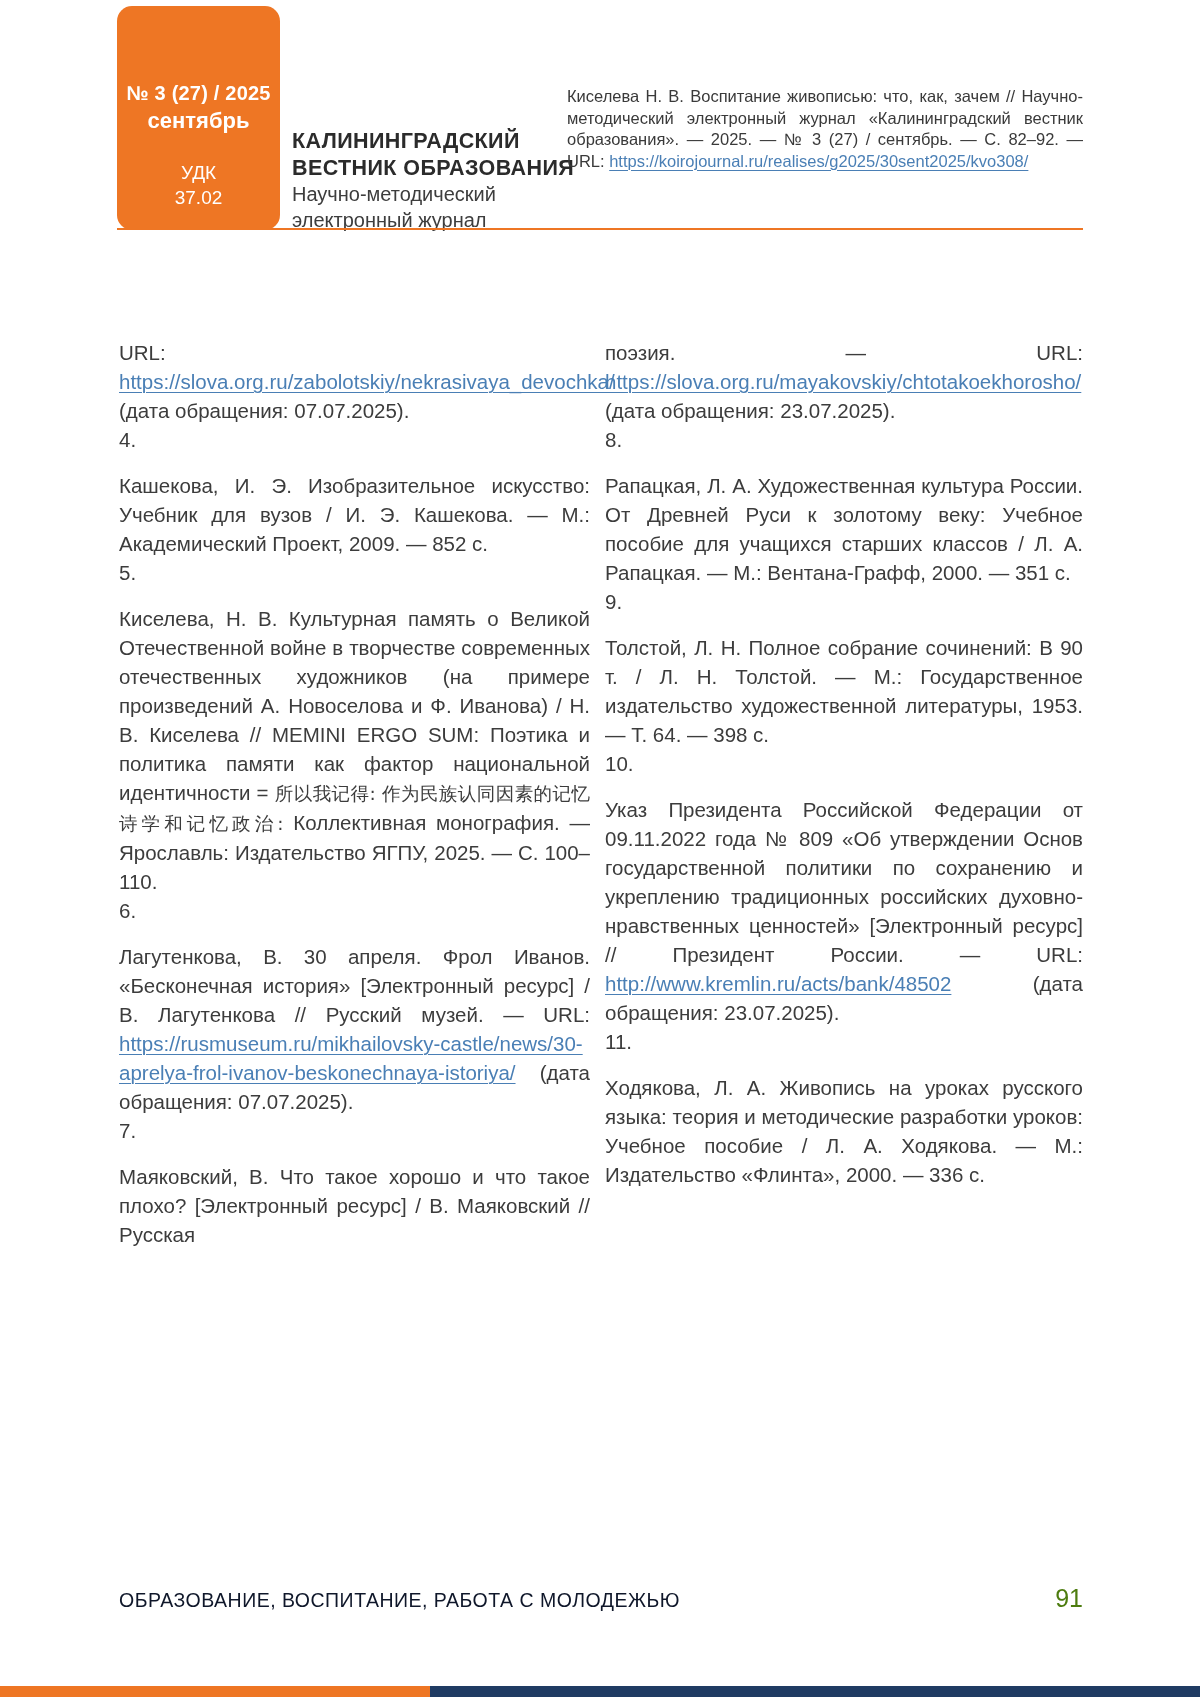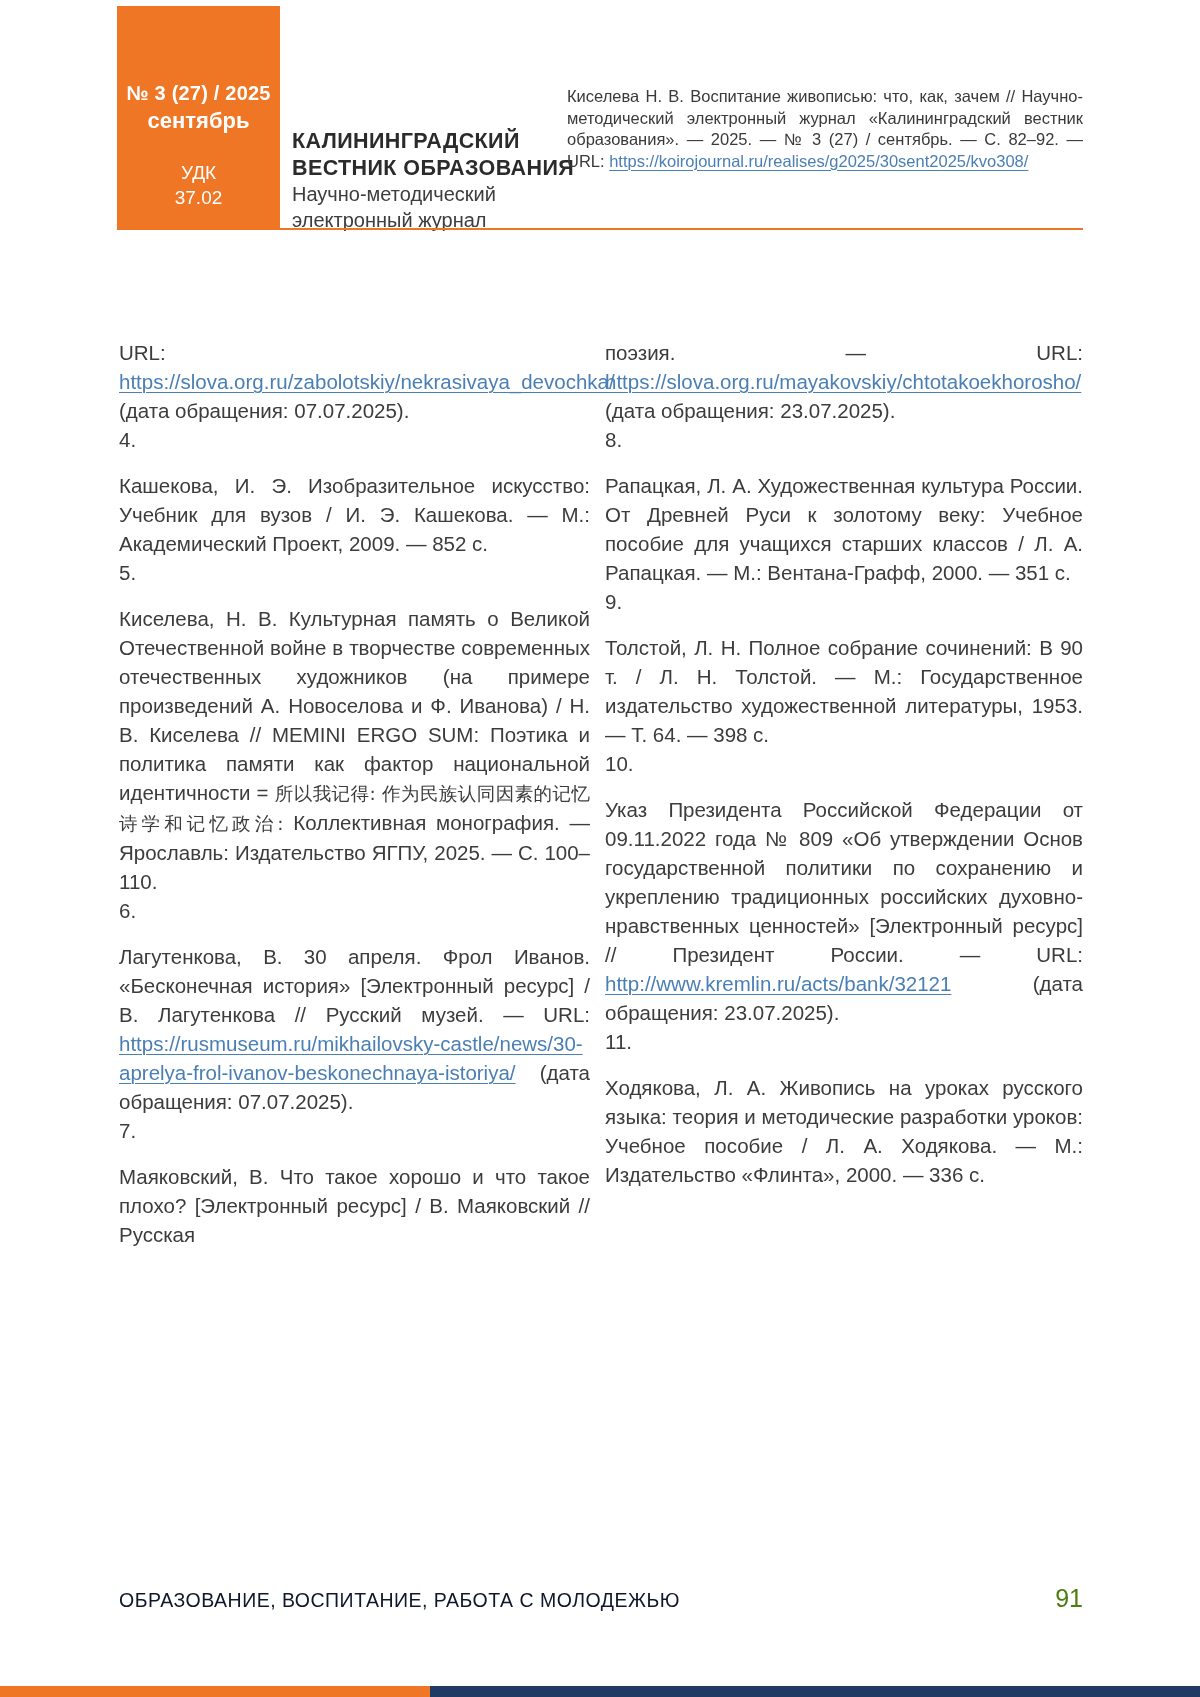--- a/index.html
+++ b/index.html
@@ -5,21 +5,21 @@
   html,body { margin:0; padding:0; background:#ffffff; }
   .page {
     position:relative; width:1200px; height:1697px; background:#fff; overflow:hidden;
     font-family:"Liberation Sans","DejaVu Sans",sans-serif; color:#3c3c3c;
     -webkit-font-smoothing:antialiased;
   }
 
   
   .issue-box {
     position:absolute; left:117px; top:6px; width:163px; height:224px;
-    background:var(--accent-orange,#ee7624); color:#fff; text-align:center;
+    background:var(--accent-orange,#ee7624); color:#fff; text-align:center;border-radius:15px;
   }
   .issue-number { margin-top:76px; font-size:20px; font-weight:600; letter-spacing:0.2px; }
   .issue-month  { margin-top:3px; font-size:22px; font-weight:700; }
   .issue-udk-label { margin-top:26px; font-size:19px; line-height:25px; }
   .issue-udk-value { font-size:19px; line-height:25px; }
 
   .journal-title { position:absolute; left:292px; top:84px;margin-top:44px; }
   .jt-main { font-size:21.5px; font-weight:700; line-height:27px; color:#2b2b2b; letter-spacing:0.4px; white-space:nowrap; }
   .jt-sub  { font-size:20px; font-weight:400; line-height:25.5px; color:#3d3d3d; white-space:nowrap; }
   .jt-sub:first-of-type { margin-top:3px; }
@@ -110,21 +110,21 @@
       <div class="ref-item">
         <span class="ref-num">8.</span>
         <p class="ref-text"><span>Рапацкая, Л. А. Художественная культура России. От Древней Руси к золотому веку: Учебное пособие для учащихся старших классов / Л. А. Рапацкая. — М.: Вентана-Графф, 2000. — 351 с.</span></p>
       </div>
       <div class="ref-item">
         <span class="ref-num">9.</span>
         <p class="ref-text"><span>Толстой, Л. Н. Полное собрание сочинений: В 90 т. / Л. Н. Толстой. — М.: Государственное издательство художественной литературы, 1953. — Т. 64. — 398 с.</span></p>
       </div>
       <div class="ref-item">
         <span class="ref-num">10.</span>
-        <p class="ref-text"><span>Указ Президента Российской Федерации от 09.11.2022 года № 809 «Об утверждении Основ государственной политики по сохранению и укреплению традиционных российских духовно-нравственных ценностей» [Электронный ресурс] // Президент России. — URL: </span><a href="#" class="link">http://www.kremlin.ru/acts/bank/32121</a><span> (дата обращения: 23.07.2025).</span></p>
+        <p class="ref-text"><span>Указ Президента Российской Федерации от 09.11.2022 года № 809 «Об утверждении Основ государственной политики по сохранению и укреплению традиционных российских духовно-нравственных ценностей» [Электронный ресурс] // Президент России. — URL: </span><a href="#" class="link">http://www.kremlin.ru/acts/bank/48502</a><span> (дата обращения: 23.07.2025).</span></p>
       </div>
       <div class="ref-item">
         <span class="ref-num">11.</span>
         <p class="ref-text"><span>Ходякова, Л. А. Живопись на уроках русского языка: теория и методические разработки уроков: Учебное пособие / Л. А. Ходякова. — М.: Издательство «Флинта», 2000. — 336 с.</span></p>
       </div>
     </div>
 
   <div class="page-footer">
     <span class="footer-title">ОБРАЗОВАНИЕ, ВОСПИТАНИЕ, РАБОТА С МОЛОДЕЖЬЮ</span>
     <span class="page-number">91</span>

